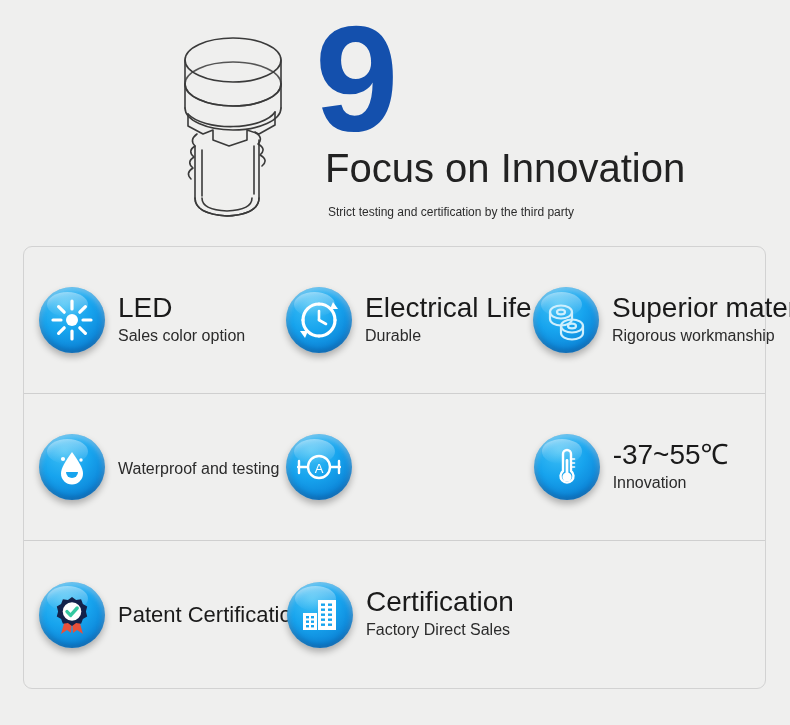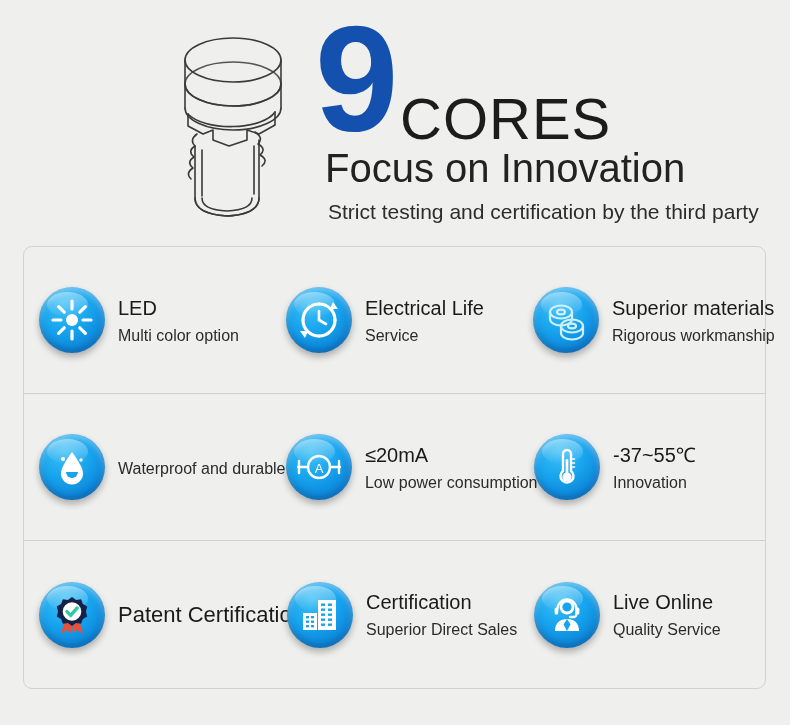--- a/index.html
+++ b/index.html
@@ -32,21 +32,21 @@
     font-family: "Liberation Sans", sans-serif;
     letter-spacing: 1px;
   }
   #focus-line {
     position: absolute; left: 10px; top: 128px;
     font-size: 40px; line-height: 44px; color: #222222;
     font-family: "Liberation Sans", sans-serif;
   }
   #strict-line {
     position: absolute; left: 13px; top: 182px;
-    font-size: 21px; line-height: 24px; color: #2c2c2c;
+    font-size: 12px; line-height: 24px; color: #2c2c2c;
     font-family: "Liberation Sans", sans-serif;
   }
 
   
   #feature-panel {
     position: absolute; left: 23px; top: 246px;
     width: 743px; height: 443px;
     border: 1px solid #d2d2d2;
     border-radius: 9px;
     background: #efefee;
@@ -79,21 +79,21 @@
   .icon-disc::after {
     content: ""; position: absolute; left: 12%; top: 7%;
     width: 62%; height: 38%; border-radius: 50%;
     background: linear-gradient(180deg, rgba(255,255,255,0.42), rgba(255,255,255,0));
     pointer-events: none;
   }
   .icon-disc svg { position: relative; z-index: 2; }
 
   .cell-text { margin-left: 13px; }
   .cell-title {
-    font-size: 20px; line-height: 28px; color: #1a1a1a;
+    font-size: 28px; line-height: 28px; color: #1a1a1a;
     font-family: "Liberation Sans", sans-serif;
     white-space: nowrap;
   }
   .cell-sub {
     font-size: 16px; line-height: 22px; color: #2b2b2b;
     margin-top: 3px;
     font-family: "Liberation Sans", sans-serif;
     white-space: nowrap;
   }
   .small-title { font-size: 22px; }
@@ -132,21 +132,20 @@
           <path d="M40 176 q0 16 32 18 q32 -2 32 -18"></path>
 
           <path d="M47 176 q0 12 25 13 q25 -1 25 -13"></path>
         </g>
       </svg>
     </div>
 
     <div id="headline-block">
       <div class="nine-row">
         <div id="big-nine">9</div>
-        <div id="cores-word">CORES</div>
       </div>
       <div id="focus-line">Focus on Innovation</div>
       <div id="strict-line">Strict testing and certification by the third party</div>
     </div>
   </div>
 
   <div id="feature-panel">
 
     <div class="feature-row divided">
 
@@ -161,21 +160,21 @@
               <line x1="8.6" y1="8.6" x2="14.2" y2="14.2"></line>
               <line x1="29.8" y1="29.8" x2="35.4" y2="35.4"></line>
               <line x1="8.6" y1="35.4" x2="14.2" y2="29.8"></line>
               <line x1="29.8" y1="14.2" x2="35.4" y2="8.6"></line>
             </g>
             <circle cx="22" cy="22" r="6" fill="#ffffff"></circle>
           </svg>
         </div>
         <div class="cell-text">
           <div class="cell-title">LED</div>
-          <div class="cell-sub">Multi color option</div>
+          <div class="cell-sub">Sales color option</div>
         </div>
       </div>
 
       <div class="feature-cell cell-b">
         <div class="icon-disc">
           <svg width="44" height="44" viewBox="0 0 44 44">
             <g fill="none" stroke="#ffffff" stroke-width="3.2" stroke-linecap="round">
               <path d="M22 6 a16 16 0 0 1 16 16"></path>
               <path d="M38 22 a16 16 0 0 1 -16 16"></path>
               <path d="M22 38 a16 16 0 0 1 -16 -16"></path>
@@ -186,21 +185,21 @@
               <polygon points="8,40 3,33 11,33"></polygon>
             </g>
             <g stroke="#ffffff" stroke-width="2.6" stroke-linecap="round">
               <line x1="22" y1="22" x2="22" y2="13"></line>
               <line x1="22" y1="22" x2="29" y2="26"></line>
             </g>
           </svg>
         </div>
         <div class="cell-text">
           <div class="cell-title">Electrical Life</div>
-          <div class="cell-sub">Service</div>
+          <div class="cell-sub">Durable</div>
         </div>
       </div>
 
       <div class="feature-cell cell-c">
         <div class="icon-disc">
           <svg width="44" height="44" viewBox="0 0 44 44">
             <g fill="none" stroke="#cfeffd" stroke-width="2.2">
               <ellipse cx="17" cy="14" rx="11" ry="6.5"></ellipse>
               <path d="M6 14 L6 21 a11 6.5 0 0 0 22 0 L28 14"></path>
               <ellipse cx="17" cy="14" rx="4" ry="2.4"></ellipse>
@@ -222,40 +221,36 @@
       <div class="feature-cell cell-a">
         <div class="icon-disc">
           <svg width="44" height="44" viewBox="0 0 44 44">
             <path d="M22 7 C15 17 11 23 11 28.5 A11 11 0 0 0 33 28.5 C33 23 29 17 22 7 Z" fill="#ffffff"></path>
             <path d="M16 27 a6 6 0 0 0 12 0 Z" fill="#17a4ee"></path>
             <circle cx="13" cy="14" r="2.1" fill="#ffffff"></circle>
             <circle cx="31" cy="15" r="1.7" fill="#ffffff"></circle>
           </svg>
         </div>
         <div class="cell-text">
-          <div class="cell-sub">Waterproof and durable</div>
+          <div class="cell-sub">Waterproof and testing</div>
         </div>
       </div>
 
       <div class="feature-cell cell-b">
         <div class="icon-disc">
           <svg width="44" height="44" viewBox="0 0 44 44">
             <g fill="none" stroke="#ffffff" stroke-width="2.4" stroke-linecap="round">
               <circle cx="22" cy="22" r="11"></circle>
               <line x1="1" y1="22" x2="11" y2="22"></line>
               <line x1="33" y1="22" x2="43" y2="22"></line>
               <line x1="2" y1="16" x2="2" y2="28"></line>
               <line x1="42" y1="16" x2="42" y2="28"></line>
             </g>
             <text x="22" y="27.5" font-family="Liberation Sans, sans-serif" font-size="13" fill="#ffffff" text-anchor="middle">A</text>
           </svg>
-        </div>
-        <div class="cell-text">
-          <div class="cell-title">≤20mA</div>
-          <div class="cell-sub">Low power consumption</div>
         </div>
       </div>
 
       <div class="feature-cell cell-c">
         <div class="icon-disc">
           <svg width="44" height="44" viewBox="0 0 44 44">
             <g fill="none" stroke="#ffffff" stroke-width="2.4">
               <path d="M18 9 a4 4 0 0 1 8 0 L26 26 a6.5 6.5 0 1 1 -8 0 Z"></path>
             </g>
             <circle cx="22" cy="32" r="4.6" fill="#ffffff"></circle>
@@ -313,40 +308,20 @@
                 <rect x="30" y="20.5" width="4" height="2.4"></rect>
               <rect x="23" y="25.5" width="4" height="2.4"></rect>
                 <rect x="30" y="25.5" width="4" height="2.4"></rect>
               <rect x="23" y="30.5" width="4" height="2.4"></rect>
                 <rect x="30" y="30.5" width="4" height="2.4"></rect>
             </g>
           </svg>
         </div>
         <div class="cell-text">
           <div class="cell-title">Certification</div>
-          <div class="cell-sub">Superior Direct Sales</div>
-        </div>
-      </div>
-
-      <div class="feature-cell cell-c">
-        <div class="icon-disc">
-          <svg width="44" height="44" viewBox="0 0 44 44">
-            <circle cx="22" cy="14" r="7.4" fill="#ffffff"></circle>
-            <path d="M22 14 m-4.6 0 a4.6 4.6 0 1 1 9.2 0 a4.6 4.6 0 1 1 -9.2 0" fill="#17a4ee"></path>
-            <g fill="none" stroke="#ffffff" stroke-width="2.3" stroke-linecap="round">
-              <path d="M12.5 16 a9.5 9.5 0 0 1 19 0"></path>
-              <path d="M31.5 16 L31.5 21 a3 3 0 0 1 -3 3 L25 24"></path>
-            </g>
-            <rect x="9.6" y="14.6" width="3.6" height="7" rx="1.6" fill="#ffffff"></rect>
-            <rect x="30.8" y="14.6" width="3.6" height="7" rx="1.6" fill="#ffffff"></rect>
-            <path d="M10 38 C10 29.5 15.5 26 22 26 C28.5 26 34 29.5 34 38 Z" fill="#ffffff"></path>
-            <path d="M22 26 L18.5 31.5 L22 38 L25.5 31.5 Z" fill="#17a4ee"></path>
-          </svg>
-        </div>
-        <div class="cell-text">
-          <div class="cell-title">Live Online</div>
-          <div class="cell-sub">Quality Service</div>
-        </div>
-      </div>
+          <div class="cell-sub">Factory Direct Sales</div>
+        </div>
+      </div>
+
     </div>
 
   </div>
 </div>
 
 </body></html>

